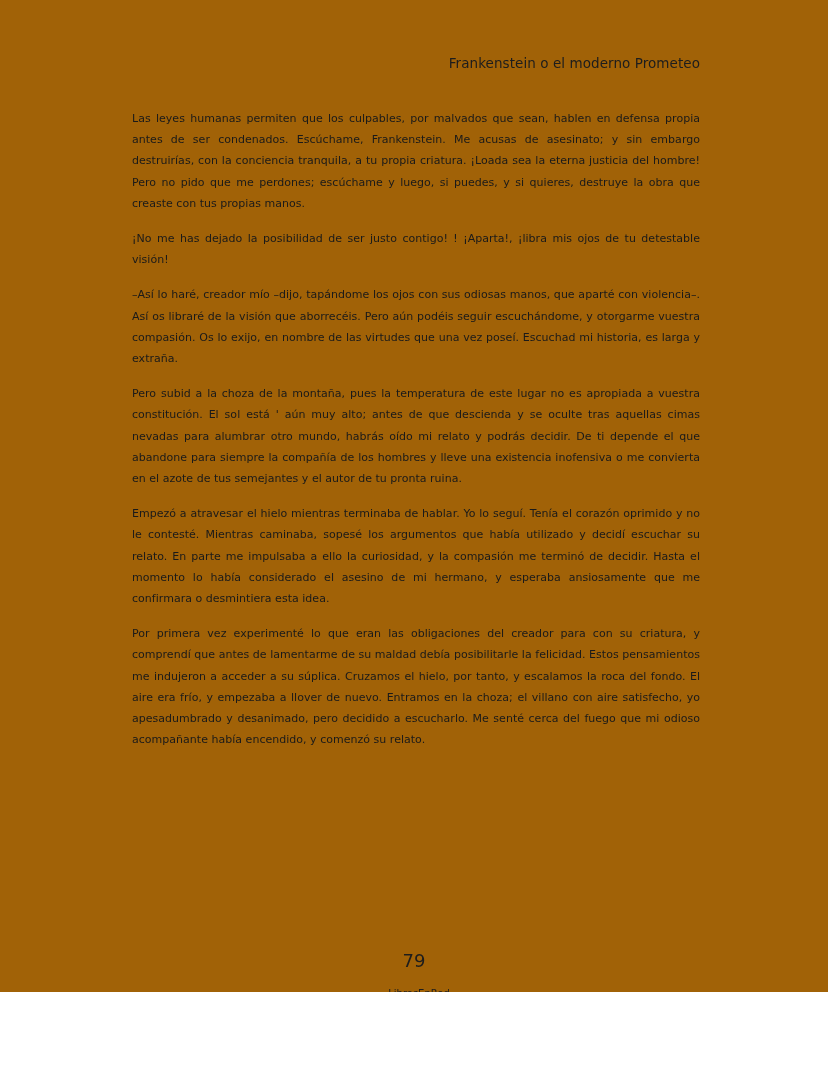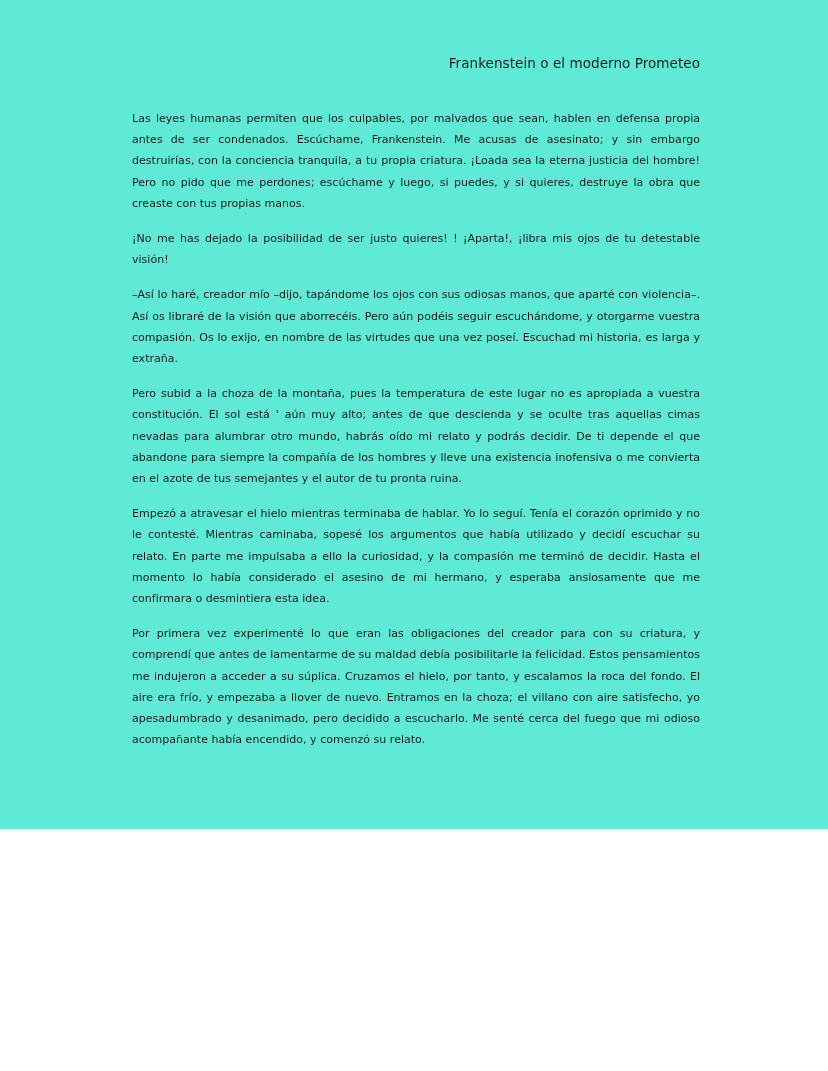--- a/index.html
+++ b/index.html
@@ -3,22 +3,22 @@
 <meta charset="utf-8">
 <style>
   html, body {
     margin: 0;
     padding: 0;
     background: #ffffff;
   }
   .page {
     position: relative;
     width: 828px;
-    height: 829px;
-    background: #5eead4;
+    height: 992px;
+    background: #a16207;
     margin: 0 auto;
     overflow: hidden;
     font-family: "DejaVu Sans", sans-serif;
     color: #1a1a1a;
   }
   .running-head {
     position: absolute;
     left: 132px;
     top: 55px;
     width: 568px;
@@ -69,21 +69,21 @@
 </style>
 </head>
 <body>
 
 <div class="page">
 
   <div class="running-head">Frankenstein o el moderno Prometeo</div>
 
   <div class="text-block">
     <p class="para">Las leyes humanas permiten que los culpables, por malvados que sean, hablen en defensa propia antes de ser condenados. Escúchame, Frankenstein. Me acusas de asesinato; y sin embargo destruirías, con la conciencia tranquila, a tu propia criatura. ¡Loada sea la eterna justicia del hombre! Pero no pido que me perdones; escúchame y luego, si puedes, y si quieres, destruye la obra que creaste con tus propias manos.</p>
-    <p class="para">¡No me has dejado la posibilidad de ser justo quieres! ! ¡Aparta!, ¡libra mis ojos de tu detestable visión!</p>
+    <p class="para">¡No me has dejado la posibilidad de ser justo contigo! ! ¡Aparta!, ¡libra mis ojos de tu detestable visión!</p>
     <p class="para">–Así lo haré, creador mío –dijo, tapándome los ojos con sus odiosas manos, que aparté con violencia–. Así os libraré de la visión que aborrecéis. Pero aún podéis seguir escuchándome, y otorgarme vuestra compasión. Os lo exijo, en nombre de las virtudes que una vez poseí. Escuchad mi historia, es larga y extraña.</p>
     <p class="para">Pero subid a la choza de la montaña, pues la temperatura de este lugar no es apropiada a vuestra constitución. El sol está ' aún muy alto; antes de que descienda y se oculte tras aquellas cimas nevadas para alumbrar otro mundo, habrás oído mi relato y podrás decidir. De ti depende el que abandone para siempre la compañía de los hombres y lleve una existencia inofensiva o me convierta en el azote de tus semejantes y el autor de tu pronta ruina.</p>
     <p class="para">Empezó a atravesar el hielo mientras terminaba de hablar. Yo lo seguí. Tenía el corazón oprimido y no le contesté. Mientras caminaba, sopesé los argumentos que había utilizado y decidí escuchar su relato. En parte me impulsaba a ello la curiosidad, y la compasión me terminó de decidir. Hasta el momento lo había considerado el asesino de mi hermano, y esperaba ansiosamente que me confirmara o desmintiera esta idea.</p>
     <p class="para">Por primera vez experimenté lo que eran las obligaciones del creador para con su criatura, y comprendí que antes de lamentarme de su maldad debía posibilitarle la felicidad. Estos pensamientos me indujeron a acceder a su súplica. Cruzamos el hielo, por tanto, y escalamos la roca del fondo. El aire era frío, y empezaba a llover de nuevo. Entramos en la choza; el villano con aire satisfecho, yo apesadumbrado y desanimado, pero decidido a escucharlo. Me senté cerca del fuego que mi odioso acompañante había encendido, y comenzó su relato.</p>
   </div>
 
   <div class="footer">
     <div class="folio">79</div>
     <div class="imprint">LibrosEnRed</div>
   </div>

